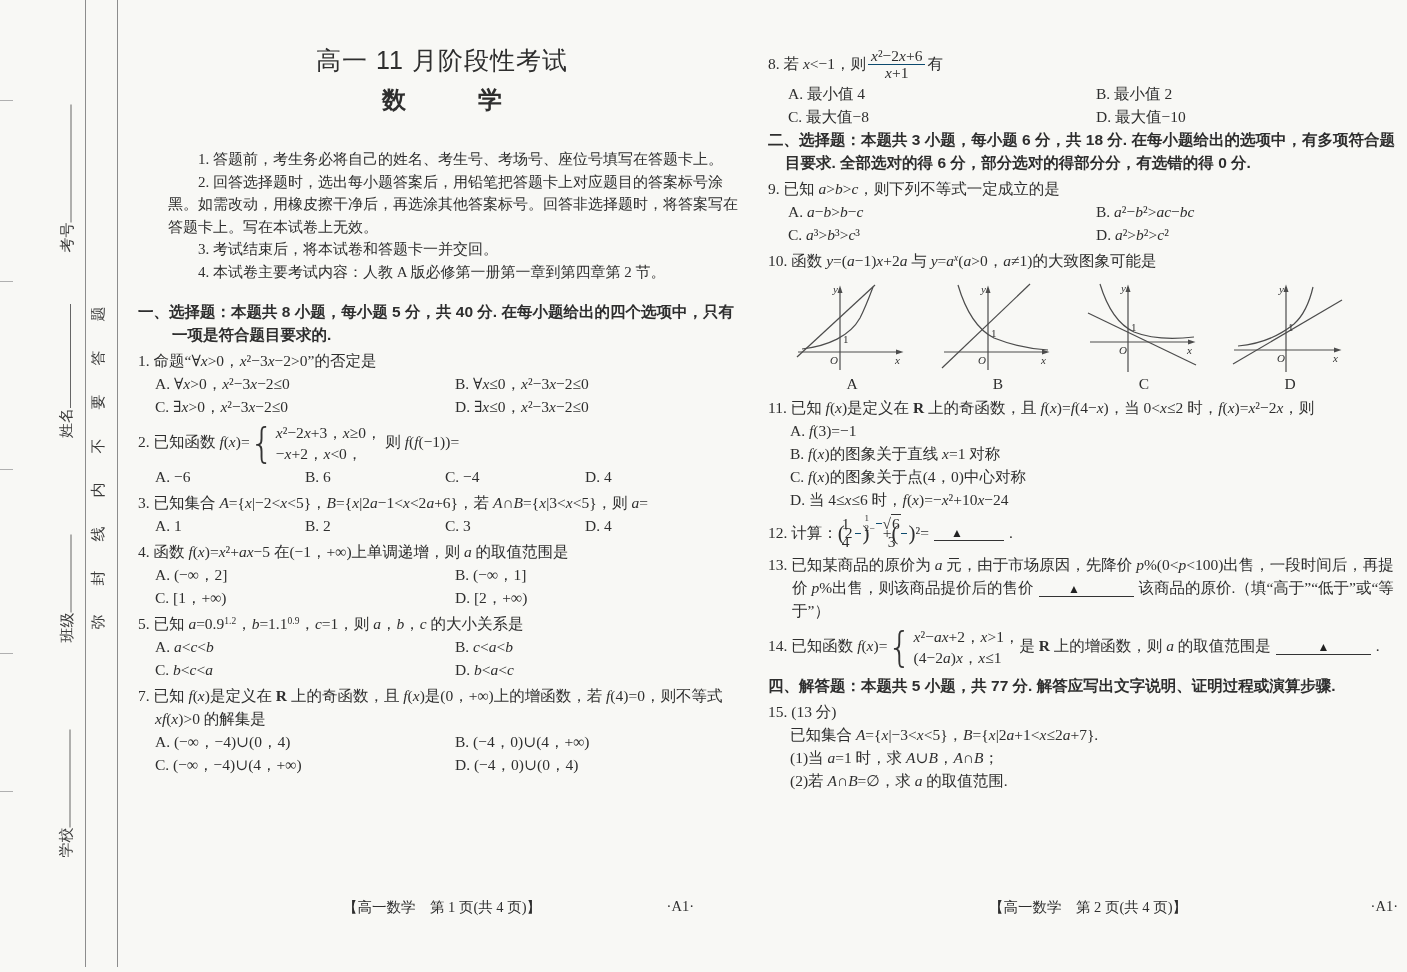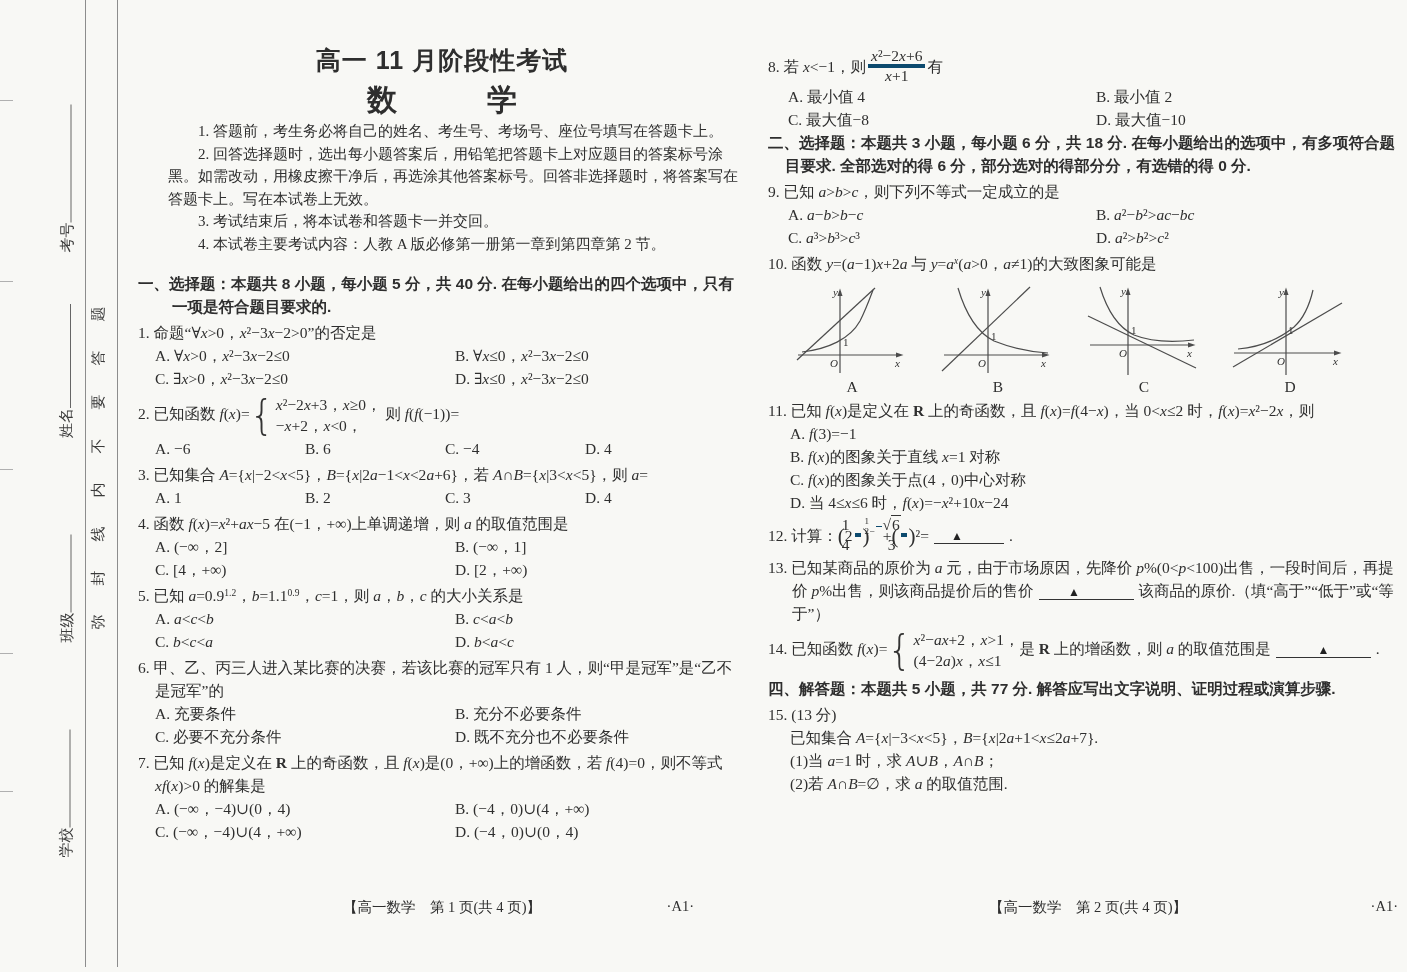--- a/index.html
+++ b/index.html
@@ -11,42 +11,42 @@
   .mfield{position:absolute;height:20px;white-space:nowrap;transform:rotate(-90deg);
           font-size:15px;color:#3a3a3a;}
   .mfield .ul{display:inline-block;border-bottom:1px solid #666;height:14px;vertical-align:baseline;}
   .sealcol{position:absolute;left:89px;top:306px;width:18px;}
   .sealcol span{display:block;width:18px;height:16px;line-height:16px;margin-bottom:28px;
           font-size:15px;color:#3a3a3a;text-align:center;transform:rotate(-90deg);}
   
   .page{position:absolute;font-size:15.5px;line-height:23px;}
   .p1{left:138px;top:44px;width:608px;}
   .p2{left:768px;top:48px;width:632px;}
-  .t1{font-family:"Liberation Sans","DejaVu Sans",sans-serif;font-size:25px;font-weight:700;
+  .t1{font-family:"Liberation Sans","DejaVu Sans",sans-serif;font-size:25px;font-weight:400;
       text-align:center;margin:0;letter-spacing:1px;line-height:32px;}
-  .t2{font-family:"Liberation Sans","DejaVu Sans",sans-serif;font-size:30px;font-weight:700;
-      text-align:center;margin:4px 0 0;line-height:40px;}
+  .t2{font-family:"Liberation Sans","DejaVu Sans",sans-serif;font-size:24px;font-weight:700;
+      text-align:center;margin:4px 0 28px;line-height:40px;}
   .notice{margin-left:30px;font-size:15px;line-height:22.5px;}
   .nhead{font-family:"Liberation Sans","DejaVu Sans",sans-serif;font-weight:700;font-size:16px;margin:6px 0 2px;}
   .np{margin:0;text-indent:2em;}
   .sec{font-family:"Liberation Sans","DejaVu Sans",sans-serif;font-weight:700;}
   .hs{padding-left:34px;text-indent:-34px;}
   .h1{padding-left:17px;text-indent:-17px;}
   .h2{padding-left:24px;text-indent:-24px;}
   .q{margin-top:3px;}
   .sec1{margin-top:17px;}
   .opts2{display:grid;grid-template-columns:300px 1fr;padding-left:17px;}
   .opts4{display:grid;grid-template-columns:150px 140px 140px 1fr;padding-left:17px;}
   .p2 .opts2{grid-template-columns:308px 1fr;padding-left:20px;}
   .optline{padding-left:22px;}
   .sub{padding-left:22px;}
   
   sup{font-size:9.5px;vertical-align:0.55em;line-height:0;}
   .fr{display:inline-block;vertical-align:-0.62em;text-align:center;line-height:1.05;margin:0 2px;}
-  .fr .nu{display:block;border-bottom:4px solid #0c4a6e;padding:0 3px;}
+  .fr .nu{display:block;border-bottom:1px solid #0c4a6e;padding:0 3px;}
   .fr .de{display:block;padding:0 3px;}
   .fr.sm{font-size:9px;vertical-align:0.1em;margin:0 1px;}
   .fr.sm .nu{padding:0 1px;border-bottom-width:0.8px;}
   .bp{font-size:21px;vertical-align:-2px;}
   .sq .ov{border-top:1px solid #333;padding:0 1px;}
   .blk{display:inline-block;border-bottom:1px solid #333;text-align:center;font-size:12px;
        line-height:14px;vertical-align:baseline;margin:0 5px;color:#222;}
   .w70{width:70px}.w90{width:95px}
   .cases{display:inline-flex;align-items:center;vertical-align:middle;margin:1px 0;}
   .cases .brace{font-family:"DejaVu Sans",sans-serif;font-size:38px;font-weight:100;
@@ -154,44 +154,35 @@
         <span>C. 3</span>
         <span>D. 4</span>
       </div>
     </div>
 
     <div class="q">
       <div class="h1">4. 函数 <i>f</i>(<i>x</i>)=<i>x</i>²+<i>ax</i>−5 在(−1，+∞)上单调递增，则 <i>a</i> 的取值范围是</div>
       <div class="opts2">
         <span>A. (−∞，2]</span>
         <span>B. (−∞，1]</span>
-        <span>C. [4，+∞)</span>
+        <span>C. [1，+∞)</span>
         <span>D. [2，+∞)</span>
       </div>
     </div>
 
     <div class="q">
       <div class="h1">5. 已知 <i>a</i>=0.9<sup>1.2</sup>，<i>b</i>=1.1<sup>0.9</sup>，<i>c</i>=1，则 <i>a</i>，<i>b</i>，<i>c</i> 的大小关系是</div>
       <div class="opts2">
         <span>A. <i>a</i>&lt;<i>c</i>&lt;<i>b</i></span>
         <span>B. <i>c</i>&lt;<i>a</i>&lt;<i>b</i></span>
         <span>C. <i>b</i>&lt;<i>c</i>&lt;<i>a</i></span>
         <span>D. <i>b</i>&lt;<i>a</i>&lt;<i>c</i></span>
       </div>
     </div>
 
-    <div class="q">
-      <div class="h1">6. 甲、乙、丙三人进入某比赛的决赛，若该比赛的冠军只有 1 人，则“甲是冠军”是“乙不是冠军”的</div>
-      <div class="opts2">
-        <span>A. 充要条件</span>
-        <span>B. 充分不必要条件</span>
-        <span>C. 必要不充分条件</span>
-        <span>D. 既不充分也不必要条件</span>
-      </div>
-    </div>
 
     <div class="q">
       <div class="h1">7. 已知 <i>f</i>(<i>x</i>)是定义在 <b>R</b> 上的奇函数，且 <i>f</i>(<i>x</i>)是(0，+∞)上的增函数，若 <i>f</i>(4)=0，则不等式 <i>xf</i>(<i>x</i>)&gt;0 的解集是</div>
       <div class="opts2">
         <span>A. (−∞，−4)∪(0，4)</span>
         <span>B. (−4，0)∪(4，+∞)</span>
         <span>C. (−∞，−4)∪(4，+∞)</span>
         <span>D. (−4，0)∪(0，4)</span>
       </div>
     </div>

